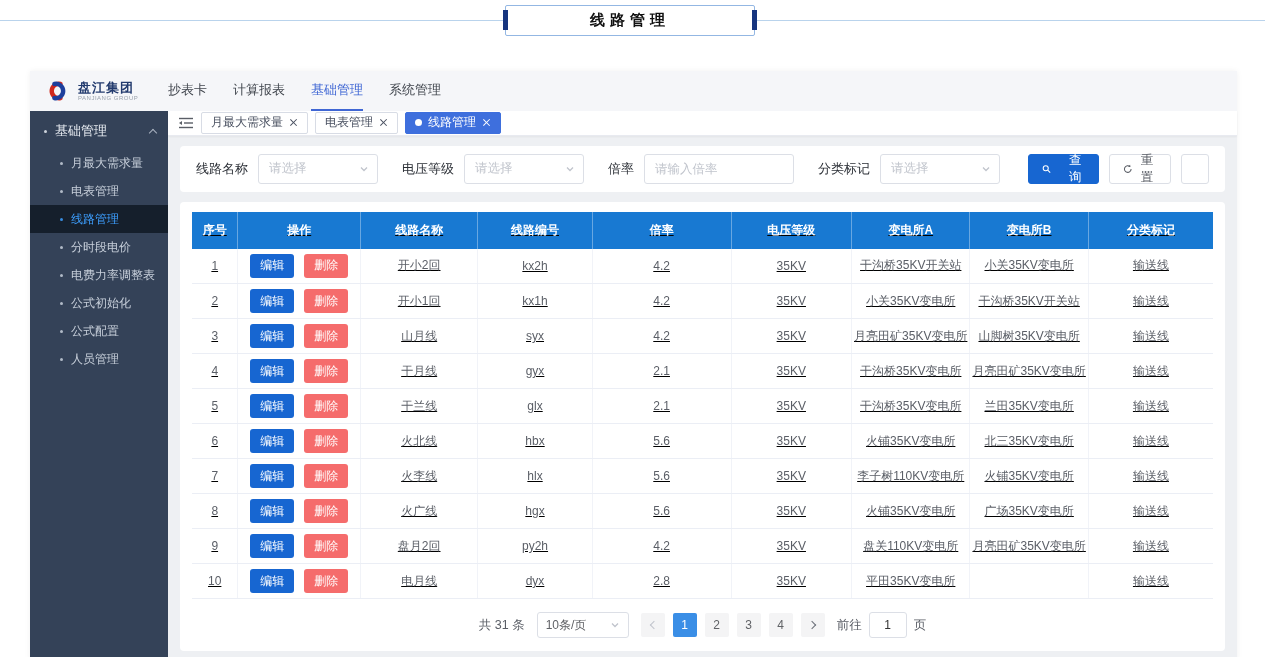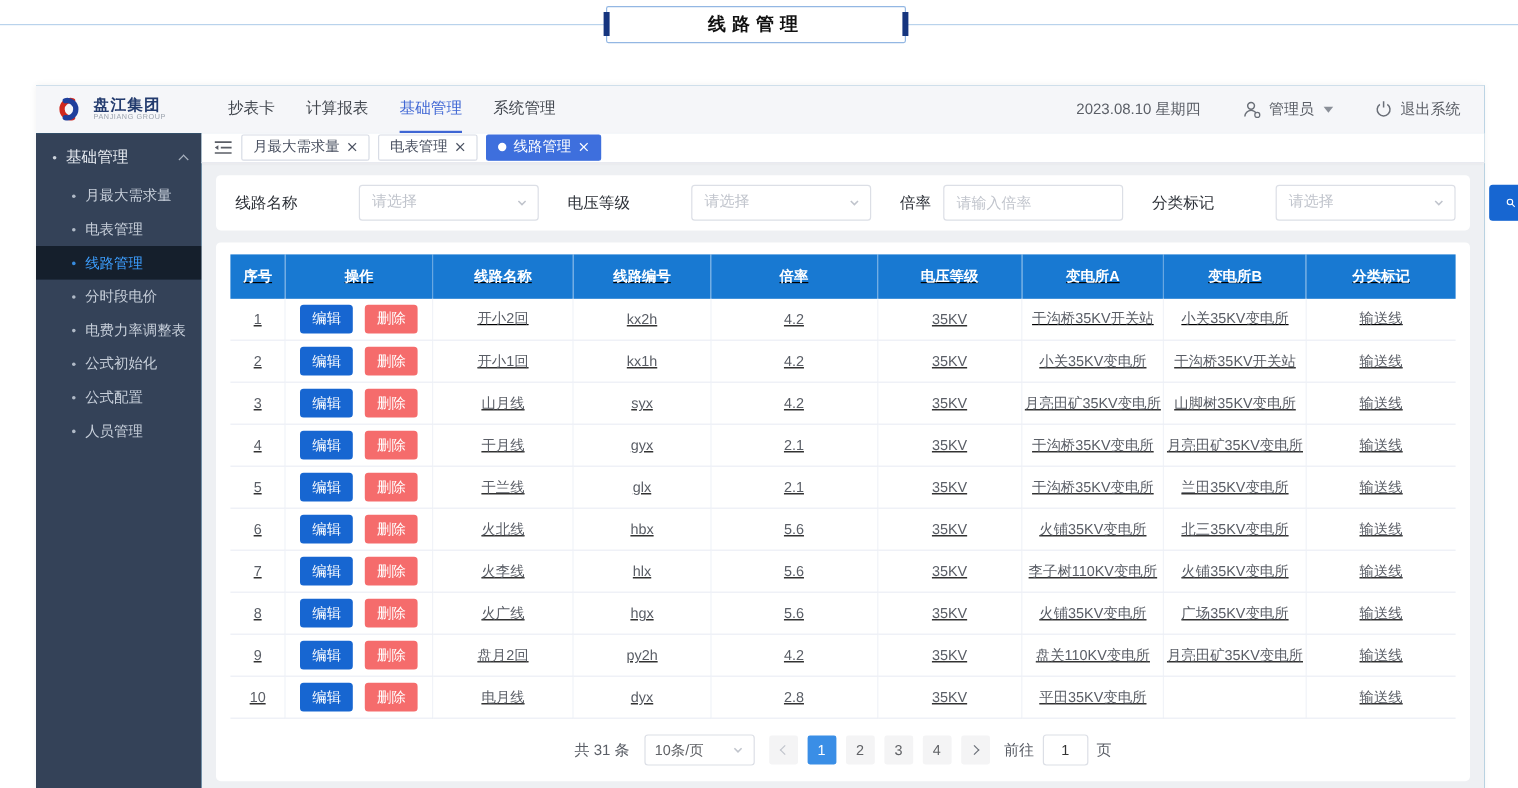--- a/index.html
+++ b/index.html
@@ -14,21 +14,21 @@
   .deco-bar.left { left:-3px; } .deco-bar.right { right:-3px; }
 
   
   .app { position:absolute; top:71px; left:30px; width:1207px; height:590px; background:#0369a1; box-shadow:0 0 6px rgba(0,0,0,0.06); }
 
   
   .header { height:40px; background:#f5f6f9; display:flex; align-items:center; padding:0 20px 0 12px; }
   .brand { display:flex; align-items:center; gap:6px; width:126px; flex-shrink:0; }
   .brand-name { font-size:13px; font-weight:700; color:#233b6e; letter-spacing:1px; line-height:1.1; }
   .brand-sub { font-size:6px; color:#9aa2ad; letter-spacing:0.5px; }
-  .nav { display:flex; height:100%; margin-left:22px; }
+  .nav { display:flex; height:100%; }
   .nav-item { margin-right:26px; font-size:13px; color:#42474f; display:flex; align-items:center; height:100%;
     border-bottom:2px solid transparent; cursor:pointer; }
   .nav-item.active { color:#3f66d4; border-bottom-color:#3f66d4; }
   .header-right { margin-left:auto; display:flex; align-items:center; gap:34px; font-size:12.5px; color:#5a5e66; }
   .hr-item { display:flex; align-items:center; gap:6px; cursor:pointer; }
   .caret-down { width:0; height:0; border-left:4px solid transparent; border-right:4px solid transparent; border-top:5px solid #8a8f98; margin-left:2px; }
 
   
   .body { display:flex; height:550px; }
   .sidebar { width:138px; background:#344258; flex-shrink:0; color:#ccd3dd; padding-top:2px; }
@@ -49,21 +49,21 @@
   .close-x { position:relative; width:9px; height:9px; display:inline-block; }
   .close-x::before, .close-x::after { content:""; position:absolute; left:4px; top:0; width:1.2px; height:9px; background:currentColor; }
   .close-x::before { transform:rotate(45deg); } .close-x::after { transform:rotate(-45deg); }
 
   .content { padding:10px 12px; display:flex; flex-direction:column; gap:10px; }
 
   
   .filter-card { background:#fff; border-radius:4px; padding:8px 16px; display:flex; align-items:center; height:46px; }
   .filter-item { display:flex; align-items:center; margin-right:24px; }
   .filter-label { font-size:13px; color:#2b2f36; margin-right:10px; white-space:nowrap; }
-  .select { width:150px; height:30px; border:1px solid #dcdfe6; border-radius:3px; display:flex; align-items:center; justify-content:space-between; padding:0 8px 0 10px; color:#c0c4cc; font-size:12.5px; background:#fff; cursor:pointer;margin-left:41px; }
+  .select { width:120px; height:30px; border:1px solid #dcdfe6; border-radius:3px; display:flex; align-items:center; justify-content:space-between; padding:0 8px 0 10px; color:#c0c4cc; font-size:12.5px; background:#fff; cursor:pointer; }
   .text-input { width:150px; height:30px; border:1px solid #dcdfe6; border-radius:3px; padding:0 10px; font-size:12.5px; color:#333; outline:none; }
   .text-input::placeholder { color:#c0c4cc; }
   .btns { display:flex; gap:10px; margin-left:4px; }
   .btn { height:30px; padding:0 13px; border-radius:3px; font-size:12.5px; display:inline-flex; align-items:center; gap:5px; cursor:pointer; border:1px solid #dcdfe6; background:#fff; color:#5a5e66; }
   .btn.primary { background:#1766d1; border-color:#1766d1; color:#fff;gap:15px; }
 
   
   .table-card { background:#fff; border-radius:4px; padding:10px 12px 10px; }
   table { width:100%; border-collapse:collapse; font-size:12px; table-layout:fixed;text-decoration:underline; }
   th { background:#1879d2; color:#fff; height:37px; font-weight:700; border-right:1px solid rgba(255,255,255,0.35); }
@@ -109,39 +109,20 @@
         <div class="brand-name">盘江集团</div>
         <div class="brand-sub">PANJIANG GROUP</div>
       </div>
     </div>
     <div class="nav">
         <div class="nav-item">抄表卡</div>
         <div class="nav-item">计算报表</div>
         <div class="nav-item active">基础管理</div>
         <div class="nav-item">系统管理</div>
       </div>
-    <div class="header-right">
-      <span>2023.08.10 星期四</span>
-      <span class="hr-item">
-        <svg width="17" height="17" viewBox="0 0 18 18">
-          <circle cx="8" cy="5.5" r="3" fill="none" stroke="#6a6f78" stroke-width="1.3"></circle>
-          <path d="M2.5 15 a5.5 5.5 0 0 1 11 0" fill="none" stroke="#6a6f78" stroke-width="1.3"></path>
-          <circle cx="13.5" cy="13.5" r="2.2" fill="#f5f6f9" stroke="#6a6f78" stroke-width="1.1"></circle>
-        </svg>
-        <span>管理员</span>
-        <span class="caret-down"></span>
-      </span>
-      <span class="hr-item">
-        <svg width="16" height="16" viewBox="0 0 18 18">
-          <path d="M5.5 4.5 a 6 6 0 1 0 7 0" fill="none" stroke="#6a6f78" stroke-width="1.4"></path>
-          <line x1="9" y1="1.5" x2="9" y2="7.5" stroke="#6a6f78" stroke-width="1.4"></line>
-        </svg>
-        <span>退出系统</span>
-      </span>
-    </div>
   </div>
 
   <div class="body">
 
     <div class="sidebar">
       <div class="side-group">
         <span class="bullet-dot"></span>
         <span class="g-label">基础管理</span>
         <span class="chev-up"></span>
       </div>

